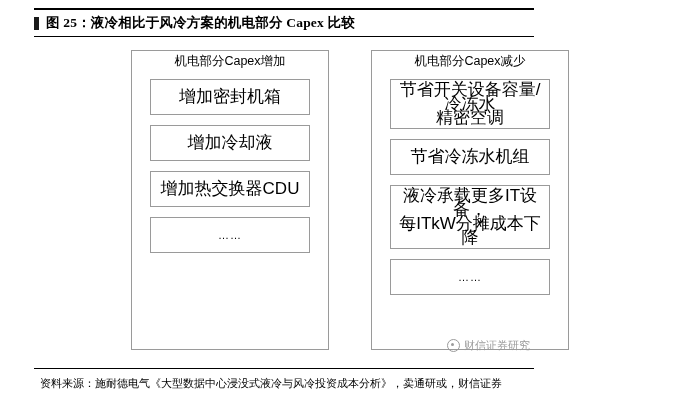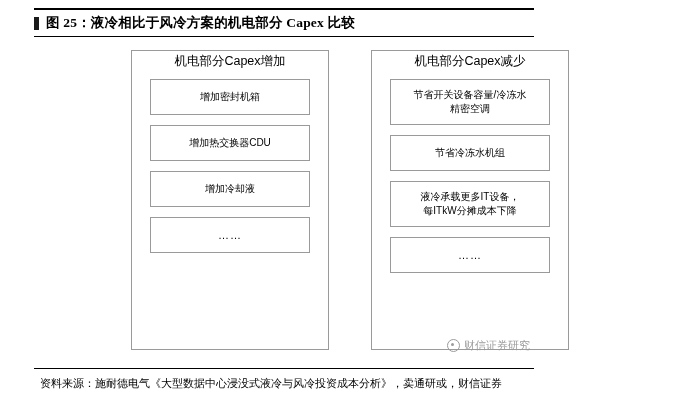--- a/index.html
+++ b/index.html
@@ -98,21 +98,21 @@
   .item {
     width: 160px;
     min-height: 36px;
     border: 1px solid #9a9a9a;
     background: #ffffff;
     box-sizing: border-box;
     display: flex;
     align-items: center;
     justify-content: center;
     text-align: center;
-    font-size: 10px;
+    font-size: 17px;
     line-height: 14px;
     color: #000000;
     margin-bottom: 10px;
     padding: 3px 4px;
     white-space: pre-line;
   }
   .item.tall { min-height: 46px; }
   .item.dots {
     min-height: 36px;
     font-size: 11px;
@@ -182,22 +182,22 @@
     <span class="title-marker"></span>
     <span class="title-text">图 25：液冷相比于风冷方案的机电部分 Capex 比较</span>
   </div>
   <div class="title-rule-bottom"></div>
 
   <div class="diagram">
 
     <div class="column left">
       <div class="column-header">机电部分Capex增加</div>
       <div class="item">增加密封机箱</div>
+      <div class="item">增加冷却液</div>
       <div class="item">增加热交换器CDU</div>
-      <div class="item">增加冷却液</div>
       <div class="item dots">……</div>
     </div>
 
     <div class="column right">
       <div class="column-header">机电部分Capex减少</div>
       <div class="item tall">节省开关设备容量/冷冻水
 精密空调</div>
       <div class="item">节省冷冻水机组</div>
       <div class="item tall">液冷承载更多IT设备，
 每ITkW分摊成本下降</div>

